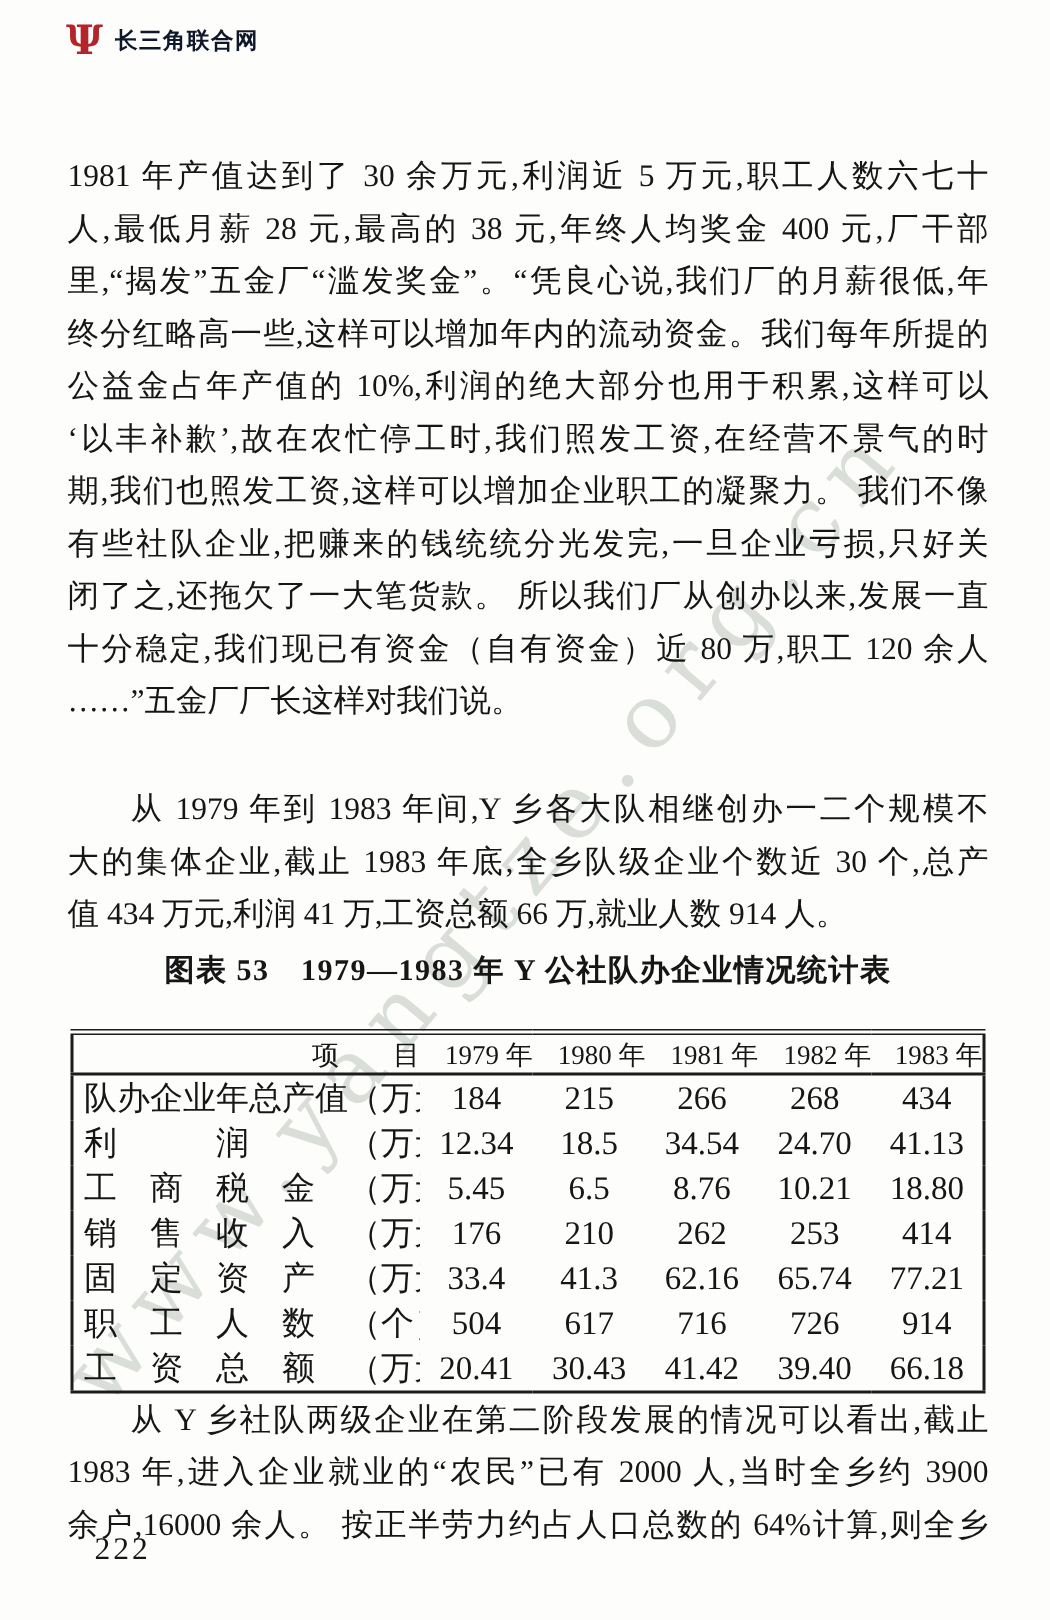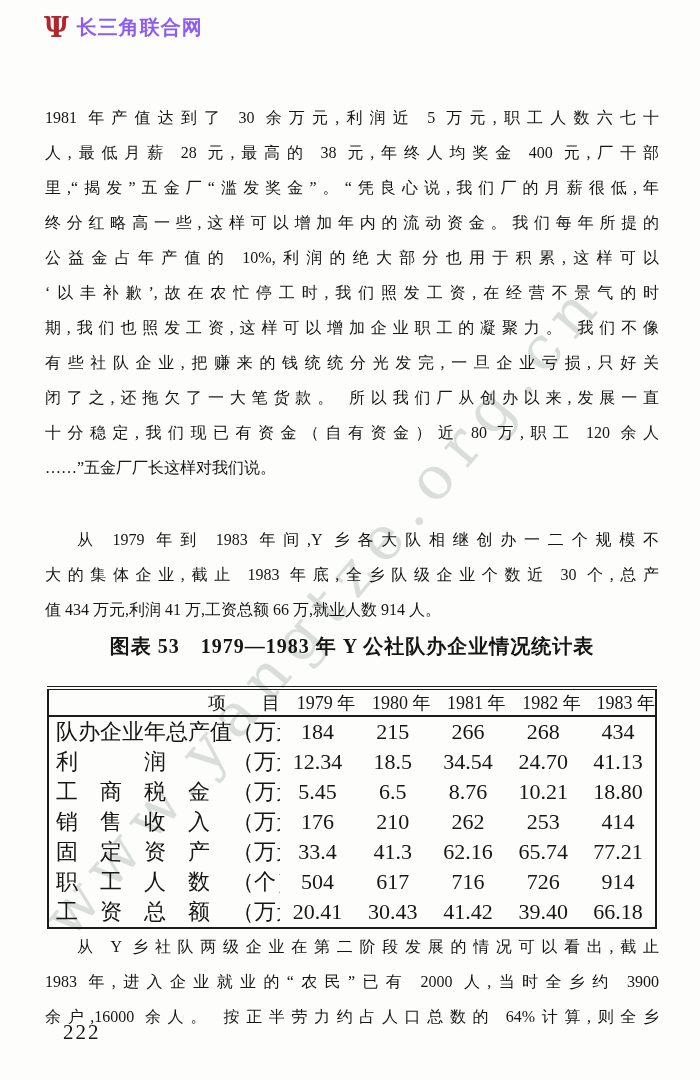--- a/index.html
+++ b/index.html
@@ -24,23 +24,23 @@
     gap: 8px;
   }
   .logo-glyph {
     font-family: "DejaVu Serif", serif;
     font-size: 27px;
     font-weight: bold;
     line-height: 1;
   }
   .site-name {
     font-family: "Liberation Sans", "DejaVu Sans", sans-serif;
-    font-size: 20px;
+    font-size: 15px;
     font-weight: bold;
-    color: #8b5cf6;
+    color: #0f172a;
     letter-spacing: 1px;
   }
   
   .watermark {
     position: absolute;
     left: 28px; top: 905px;
     transform: rotate(-50deg);
     transform-origin: 0 0;
     font-size: 60px;
     letter-spacing: 12px;
@@ -48,21 +48,21 @@
     white-space: nowrap;
     z-index: 0;
     font-family: "DejaVu Serif", serif;
   }
   .content { position: relative; z-index: 1; }
   
   .para {
     position: absolute;
     left: 45px;
     width: 614px;
-    font-size: 16px;
+    font-size: 21px;
     line-height: 35px;
   }
   .para-1 { top: 100px; }
   .para-2 { top: 522px; }
   .para-3 { top: 917px; margin-top: 12px; }
   .tline {
     text-align: justify;
     text-align-last: justify;
     white-space: nowrap;
     height: 35px;

